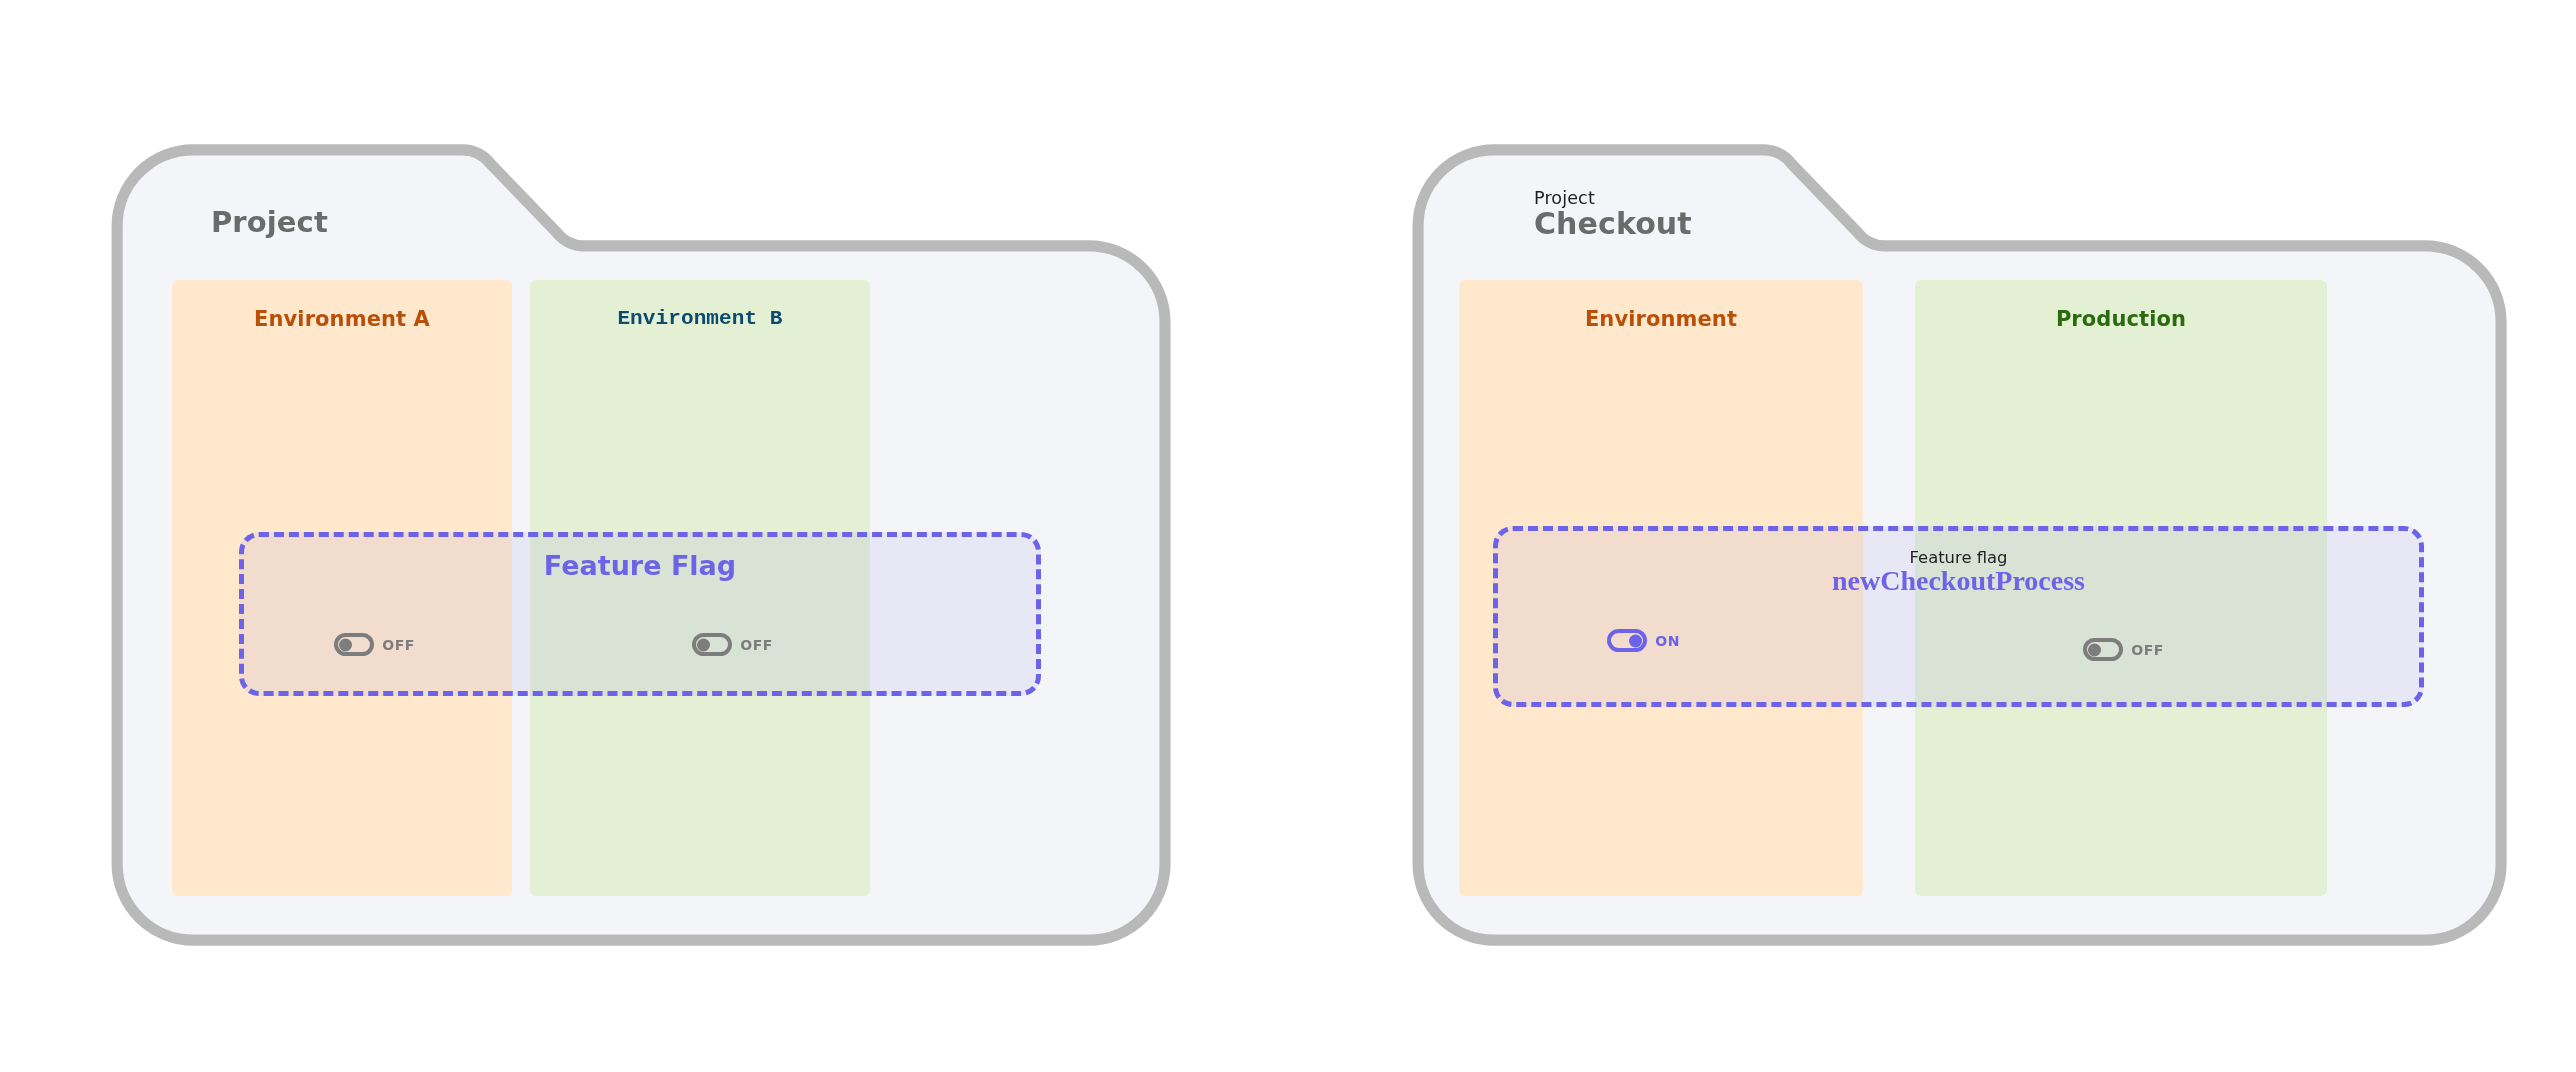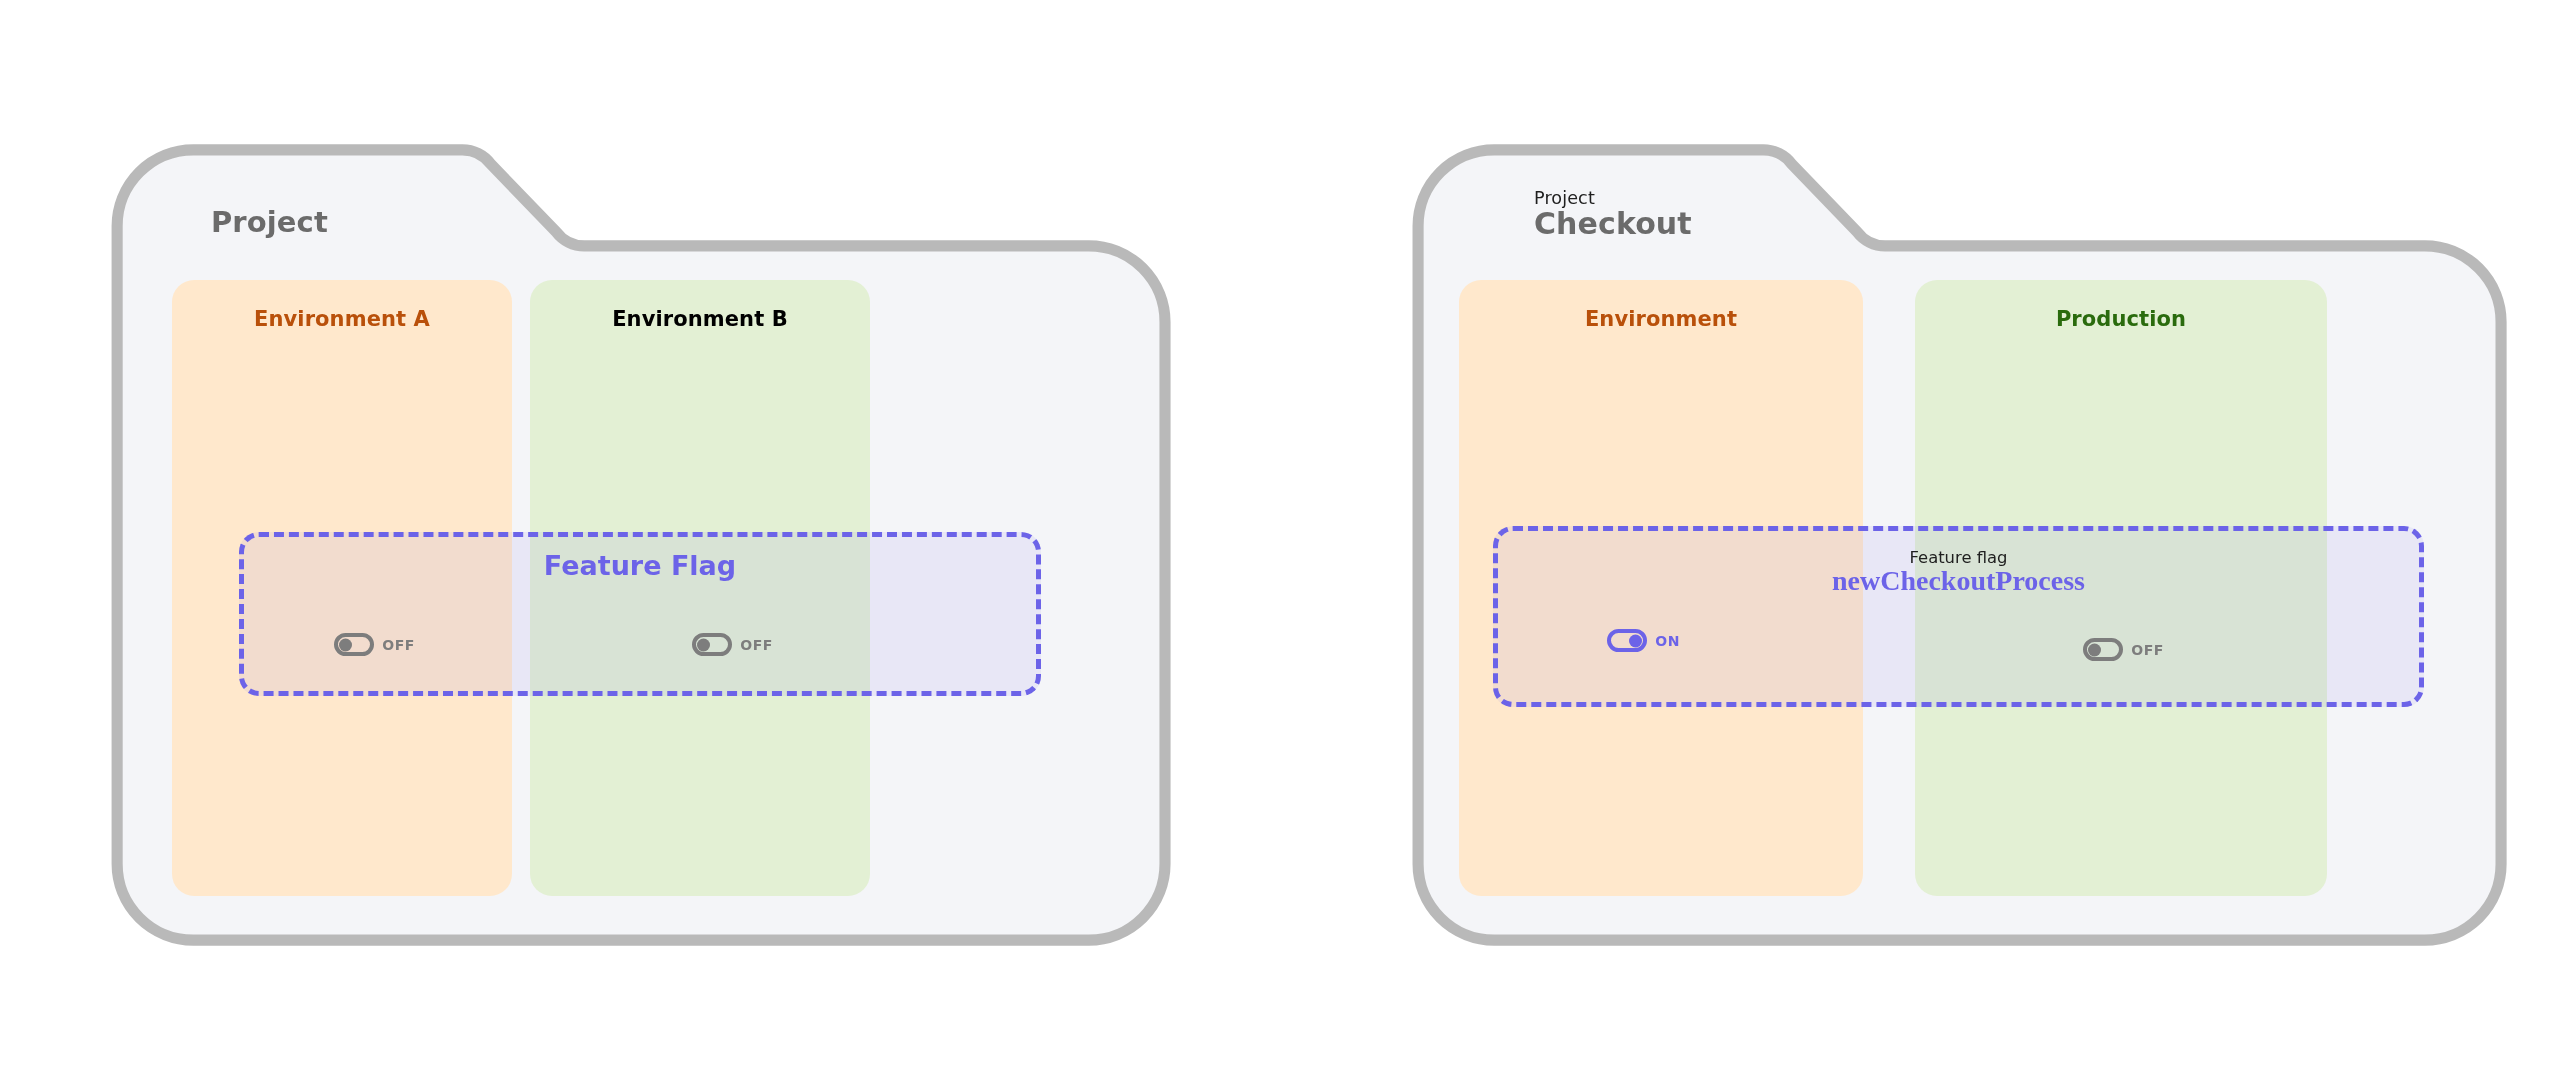--- a/index.html
+++ b/index.html
@@ -36,21 +36,21 @@
     font-size:30px;
     font-weight:700;
     letter-spacing:0.1px;
     white-space:nowrap;
   }
   .folder-title.solo{font-size:29px;}
 
   
   .env{
     position:absolute;
-    border-radius:22px;
+    border-radius:6px;
     z-index:2;
   }
   .env-label{
     position:absolute;
     top:27px;left:0;right:0;
     text-align:center;
     font-size:21px;
     font-weight:700;
     letter-spacing:0.1px;
     white-space:nowrap;
@@ -146,21 +146,21 @@
     <div class="folder-title-wrap" style="left:100px;top:23.4px;height:70px;">
 
       <span class="folder-title solo">Project</span>
     </div>
 
     <div class="env" style="left:61px;top:136px;width:340px;height:616px;background:#ffe8cc;">
       <span class="env-label" style="color:#b9500a;">Environment A</span>
     </div>
 
     <div class="env" style="left:419px;top:136px;width:340px;height:616px;background:#e3f0d4;">
-      <span class="env-label" style="color:#000000;">Environment B</span>
+      <span class="env-label" style="color:#0c4a6e;font-family:Liberation Mono, monospace;">Environment B</span>
     </div>
 
     <div class="flag" style="left:128px;top:388px;width:802px;height:164px;">
       <div class="flag-head" style="top:15px;">
 
         <span class="flag-name" style="font-size:27px;">Feature Flag</span>
       </div>
 
       <div class="toggle-group" style="left:90px;top:96px;">
         <span class="switch">

